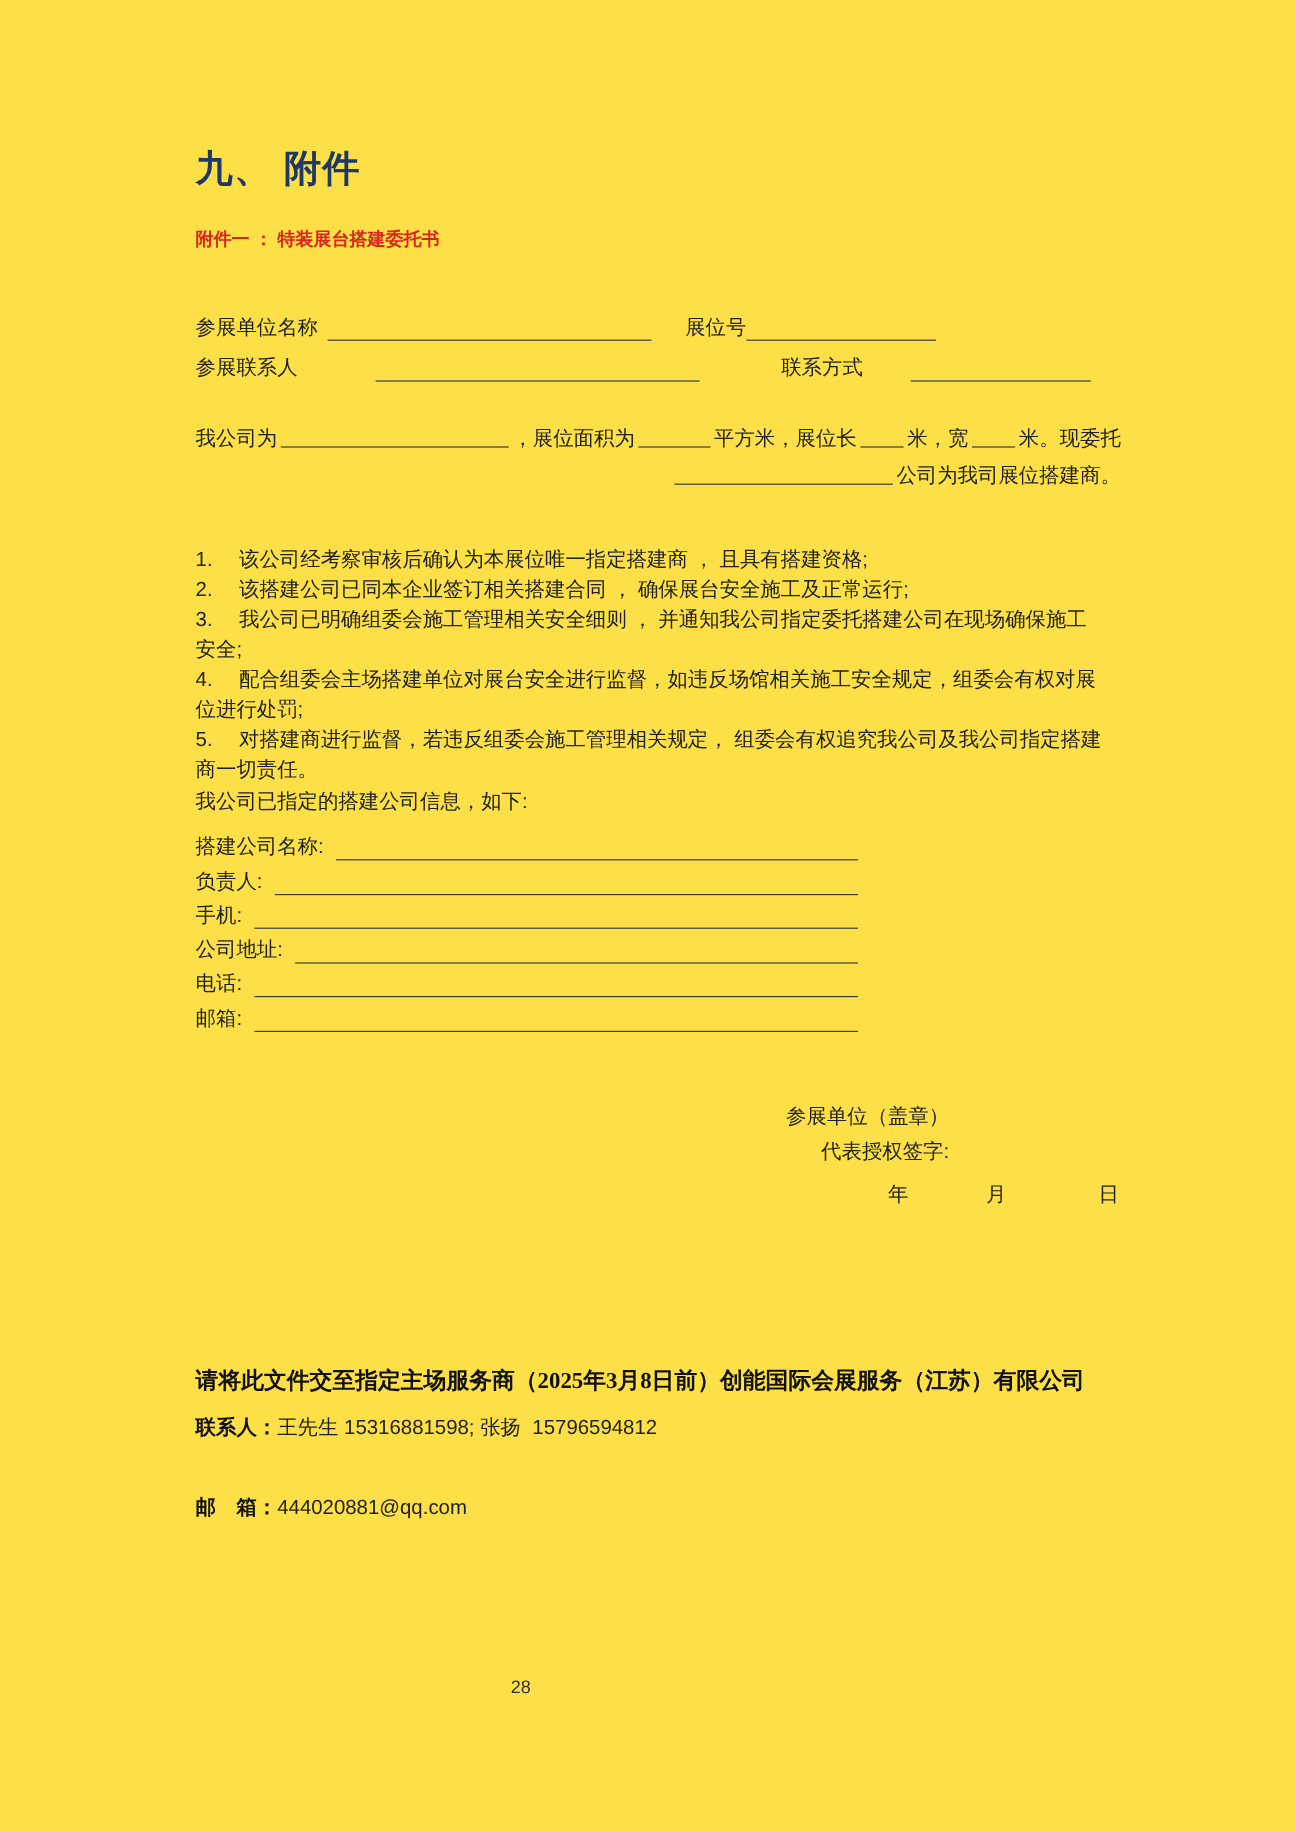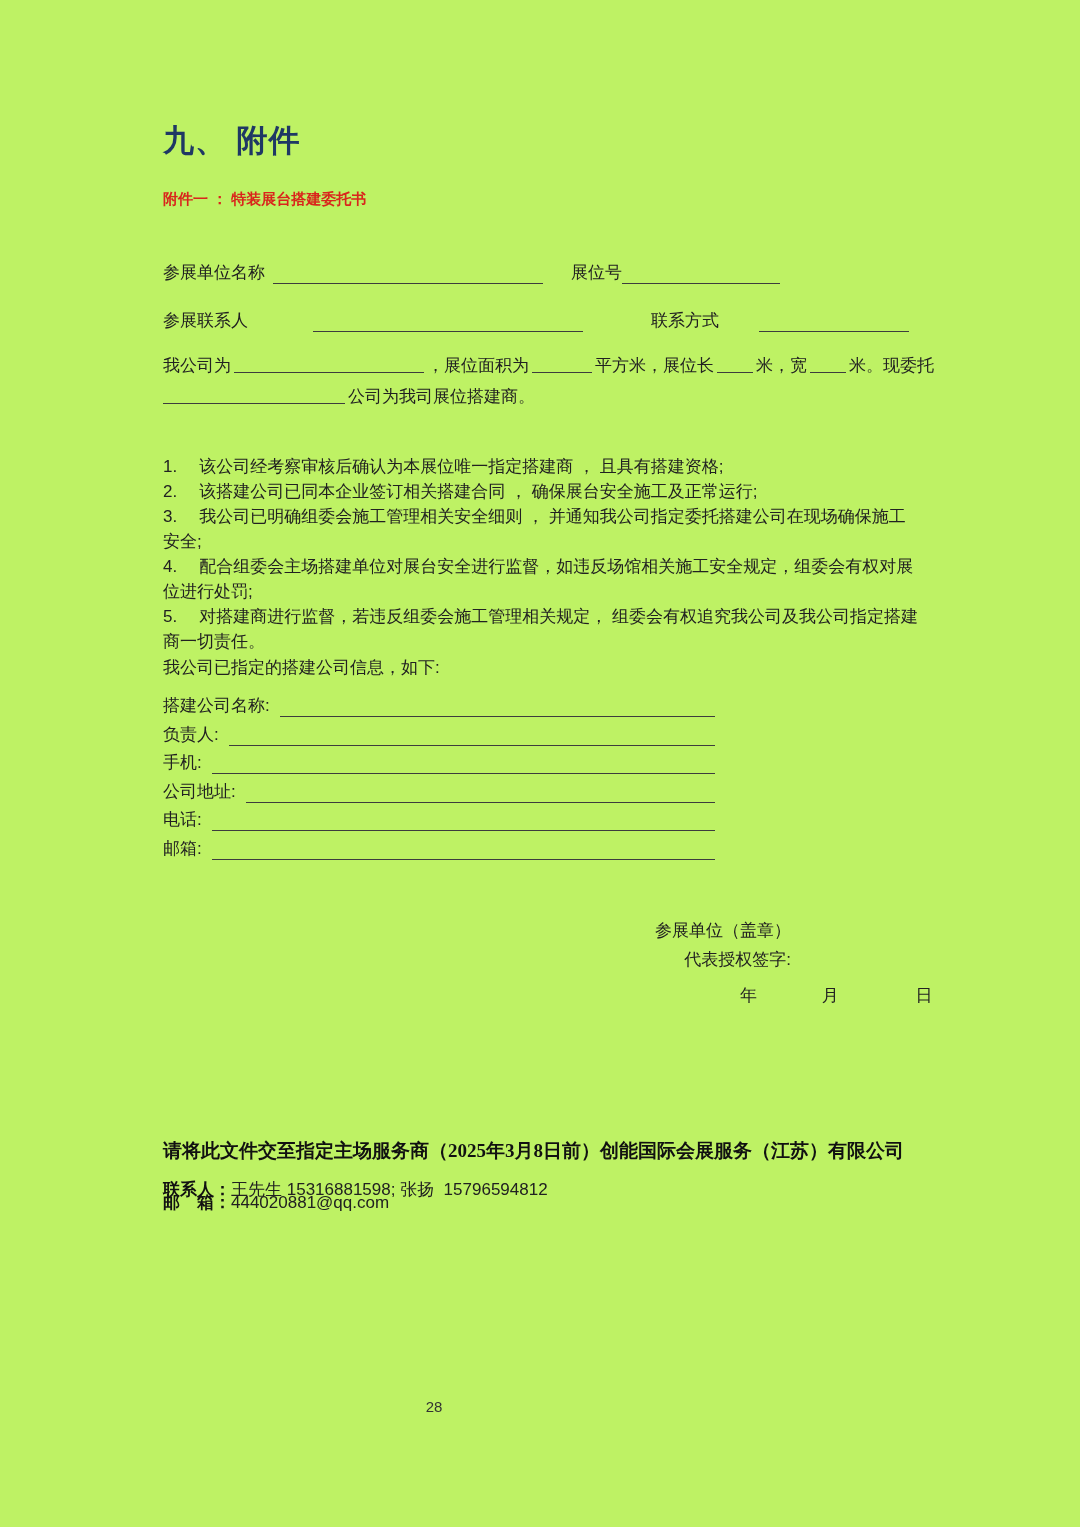--- a/index.html
+++ b/index.html
@@ -5,67 +5,67 @@
   :root{
     --navy:#1F3864;
     --red:#D9251C;
     --ink:#212121;
     --rule:#3d3d3d;
   }
   html,body{margin:0;padding:0;background:#ffffff;}
   .page{
     position:relative;
     width:1080px;height:1527px;
-    background:#bef264;
+    background:#fde047;
     font-family:"Liberation Sans", sans-serif;
     font-size:17px;
     color:var(--ink);
     overflow:hidden;
   }
   .line{
     display:inline-block;
     border-bottom:1.6px solid var(--rule);
     height:18px;
   }
   
   #title{position:absolute;left:163px;top:120px;font-size:31px;font-weight:bold;color:var(--navy);letter-spacing:1px;margin:0;}
   
   #attachment{position:absolute;left:163px;top:190px;font-size:15px;font-weight:bold;color:var(--red);}
   
   .formrow{position:absolute;display:flex;align-items:flex-end;white-space:nowrap;height:23px;}
   #hdr-row1{left:163px;top:261px;}
-  #hdr-row2{left:163px;top:309px;gap:40px;}
+  #hdr-row2{left:163px;top:295px;gap:40px;}
   .lw1{display:inline-block;width:110px;}
   .rl{margin-left:28px;}
   #hdr-row1 .u1a{width:270px;}
   #hdr-row2 .u1a{width:270px;}
   #hdr-row1 .u1b{width:158px;}
   #hdr-row2 .u1b{width:150px;}
   
   #para{position:absolute;left:163px;top:350px;line-height:31px;}
-  .pline{white-space:nowrap;}
+  .pline{white-space:nowrap;text-align:right;}
   .pline .line{vertical-align:-2px;margin:0 3px;}
   .pw1{width:190px;} .pw2{width:60px;} .pw3{width:36px;} .pw4{width:36px;} .pw5{width:182px;margin-left:0 !important;}
   
   #certify{position:absolute;left:163px;top:454px;width:758px;line-height:25px;}
   .cert-item .num{padding-right:22px;}
   
   #builder-intro{position:absolute;left:163px;top:656px;}
   #builder-form{position:absolute;left:163px;top:696px;width:552px;}
   .bf-row{display:flex;align-items:flex-end;height:21px;margin-bottom:7.5px;}
   .bf-label{white-space:nowrap;}
   .bf-line{flex:1;margin-left:10px;}
   
   #signature{position:absolute;left:655px;top:916px;line-height:29px;text-align:right;}
   #dateline{position:absolute;left:0;top:984px;width:1080px;white-space:nowrap;}
   #yr{margin-left:740px;} #mo{margin-left:60px;} #dy{margin-left:72px;}
   
   #footer-note{position:absolute;left:163px;top:1138px;font-size:19px;font-weight:bold;white-space:nowrap;font-family:"Liberation Serif", serif;color:#111;}
   #footer-contact{position:absolute;left:163px;top:1178px;}
-  #footer-email{position:absolute;left:163px;top:1191px;}
+  #footer-email{position:absolute;left:163px;top:1245px;}
   .b{font-weight:bold;font-family:"Liberation Serif", serif;color:#111;}
   .prewrap{white-space:pre-wrap;margin-top:33px;}
   #pagenum{position:absolute;left:0;top:1398px;width:868px;text-align:center;font-size:15px;color:#333;}
 </style>
 </head>
 <body>
 
 <div class="page">
 
   <h1 id="title">九、 附件</h1>

